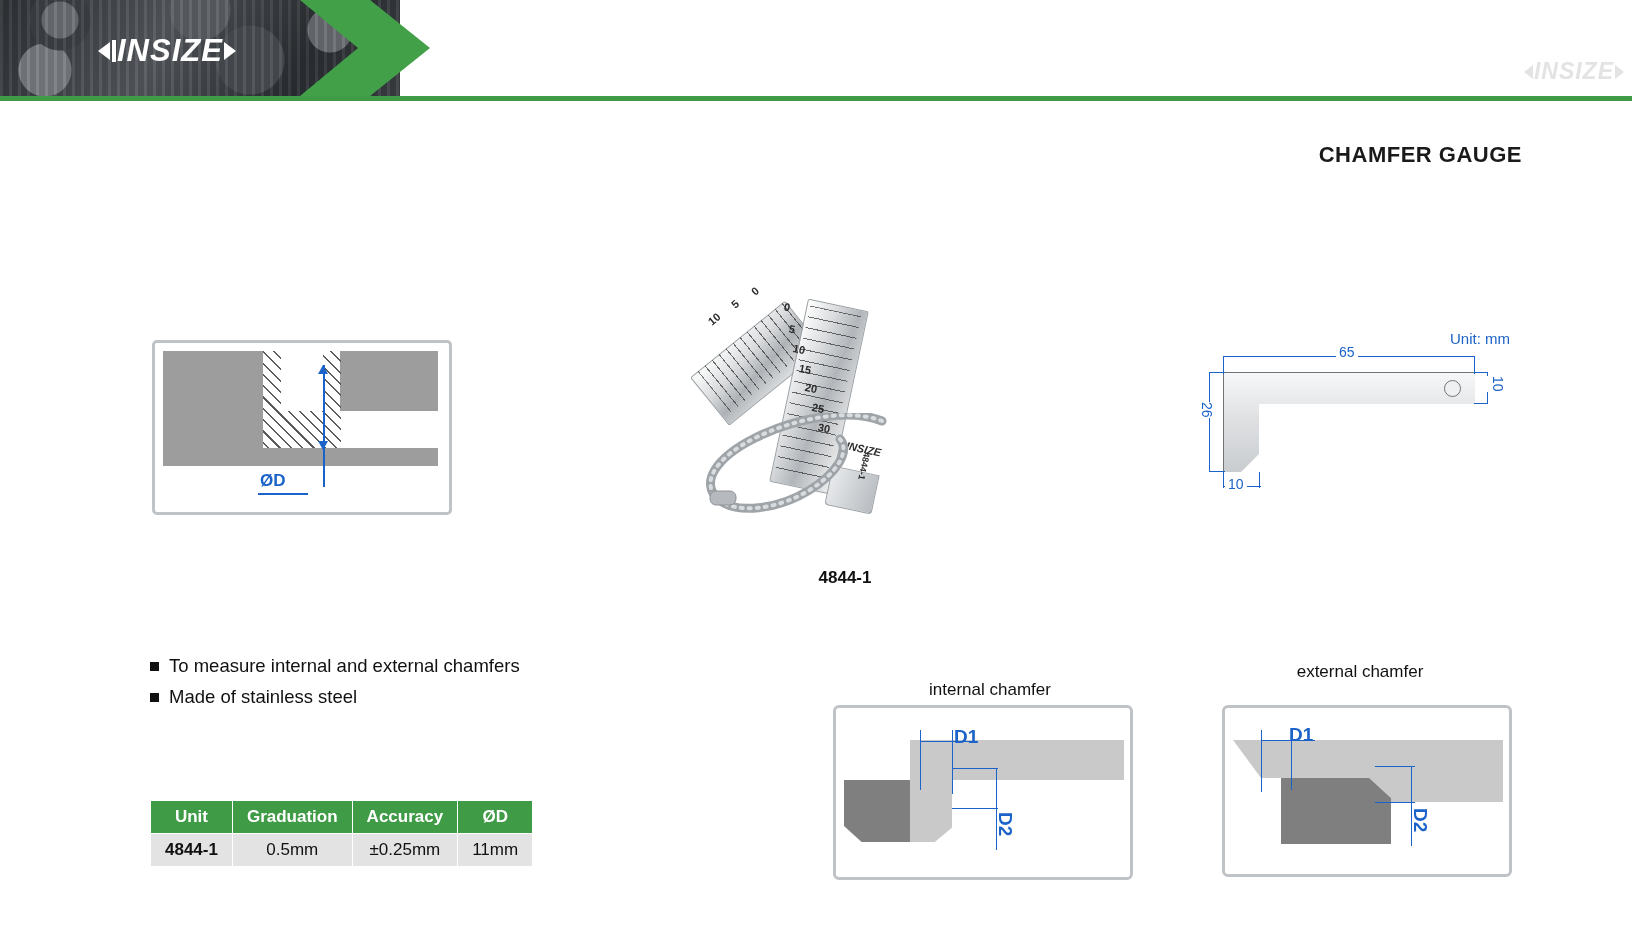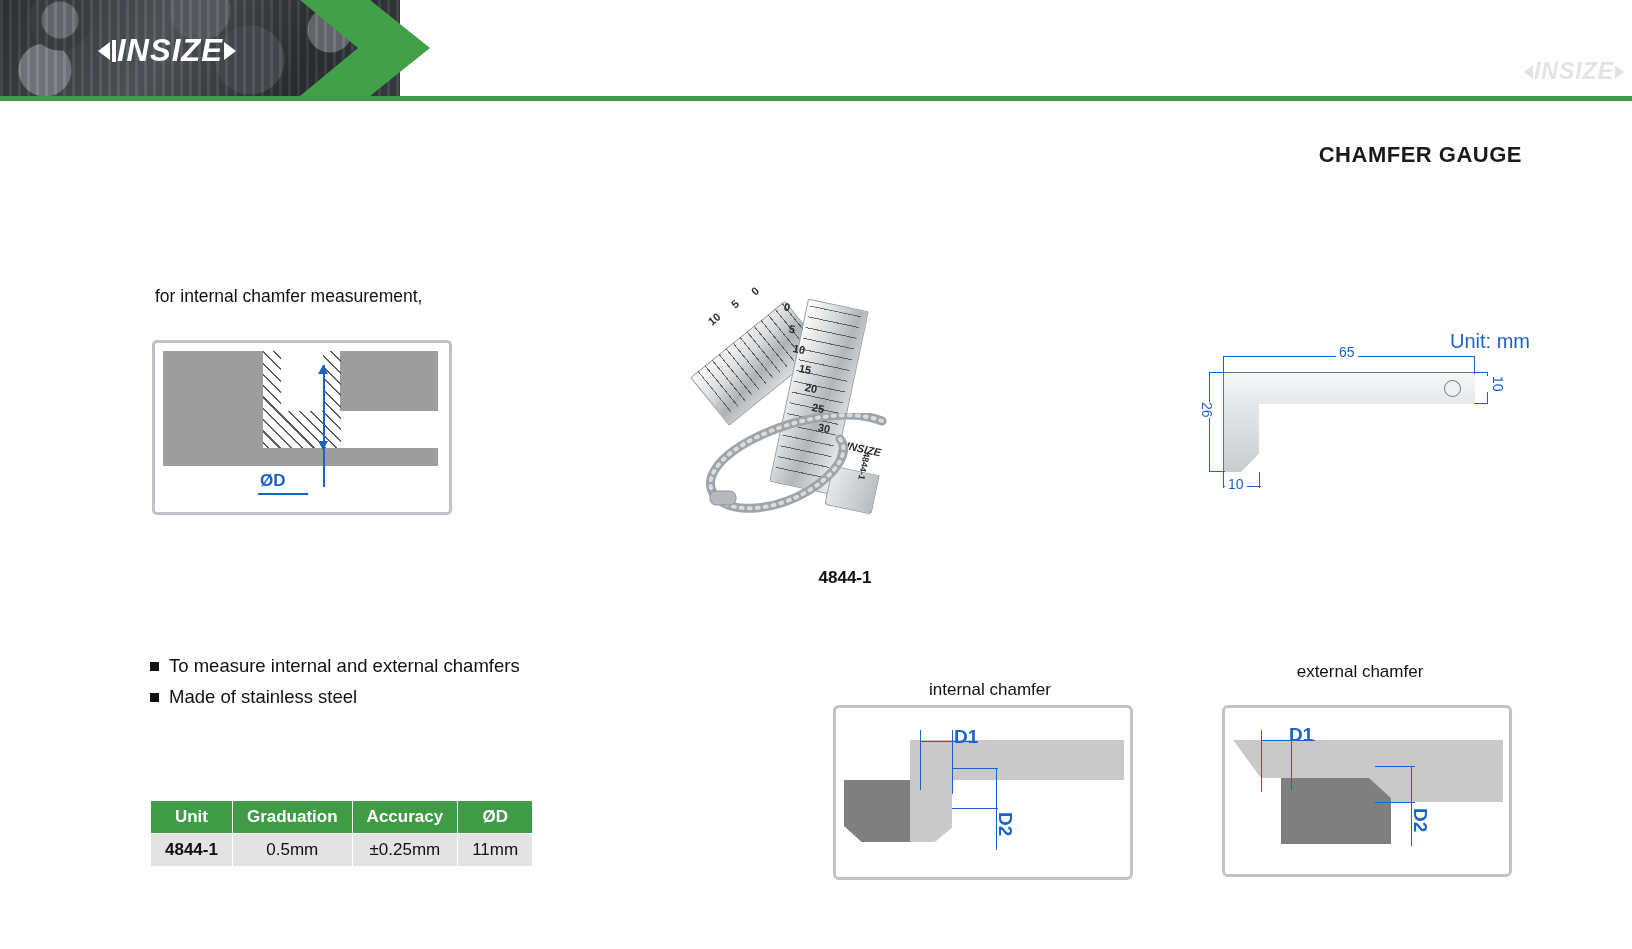--- a/index.html
+++ b/index.html
@@ -246,21 +246,21 @@
   .dim-drawing {
     position: absolute;
     left: 1195px;
     top: 330px;
     width: 330px;
     height: 180px;
   }
   .unit-label {
     position:absolute;
     left: 1450px; top: 330px;
-    font-size: 20px;
+    font-size: 15px;
     color: #1b62c9;
   }
   .dim-body {
     position:absolute;
     left: 28px; top: 42px;
     width: 252px; height: 100px;
   }
   .dim-shape {
     position:absolute; left:0; top:0; width:252px; height:100px;
     background: linear-gradient(180deg,#f6f7f8 0%, #dfe1e3 45%, #c9cccf 100%);
@@ -356,21 +356,20 @@
     <span class="logo-arrow-l"></span>
     <span>INSIZE</span>
     <span class="logo-arrow-r"></span>
   </div>
   <div class="header-rule"></div>
 </div>
 
 <div class="page-title">CHAMFER GAUGE</div>
 
 <div class="note-text">
-  <div>for internal chamfer measurement,</div>
 </div>
 
 <div class="diagram-internal">
   <div class="di-inner">
     <div class="di-gray-left"></div>
     <div class="di-gray-right"></div>
     <div class="di-hatch"></div>
     <div class="di-white-notch"></div>
     <div class="di-gray-bottom"></div>
     <div class="di-line-v"></div>

